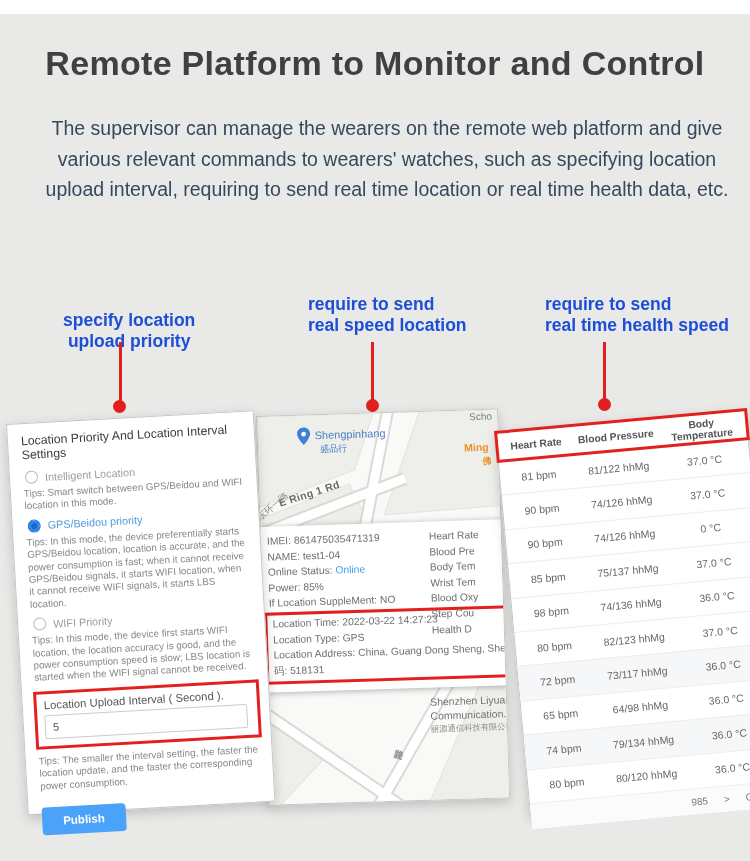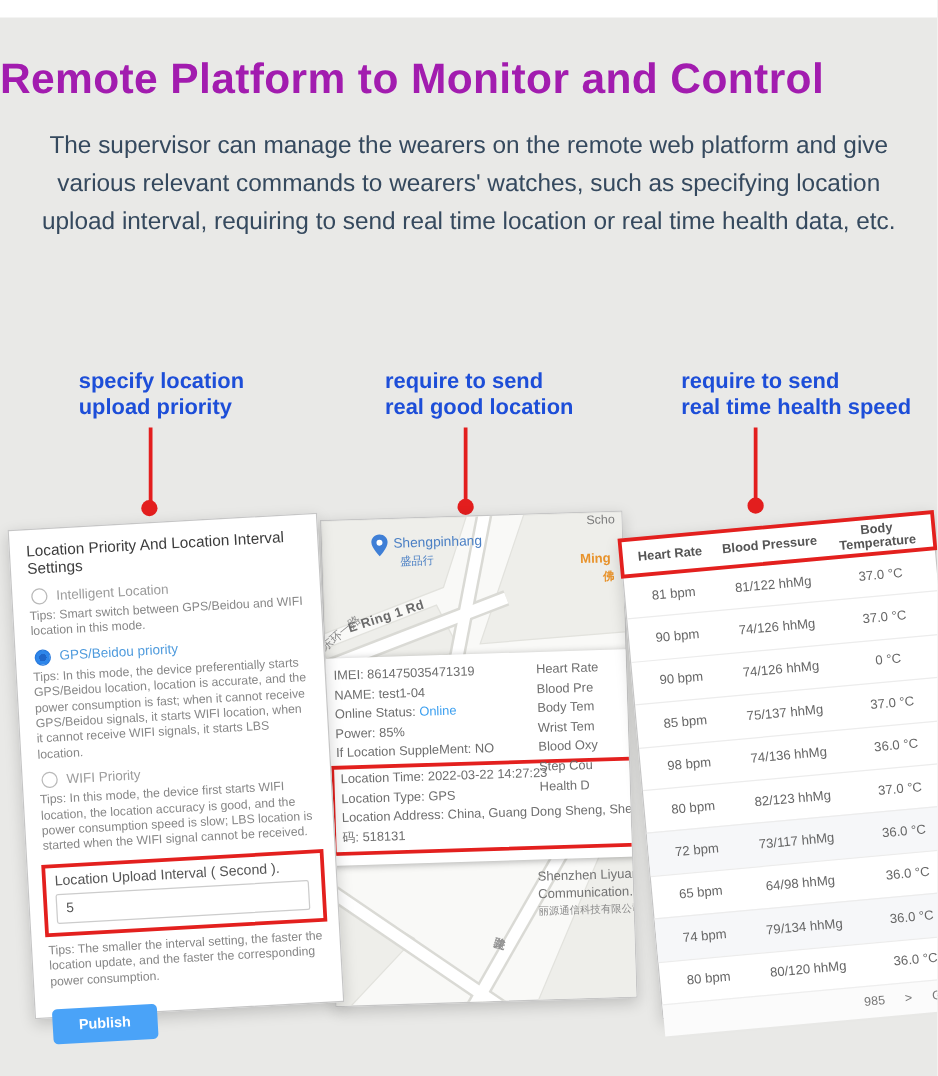--- a/index.html
+++ b/index.html
@@ -1,22 +1,22 @@
 <!DOCTYPE html>
 <html><head>
 <meta charset="utf-8">
 <style>
   html,body{margin:0;padding:0;}
   .stage{position:relative;width:750px;height:861px;background:#e9e9e7;overflow:hidden;
          font-family:"Liberation Sans",sans-serif;}
   .topbar{position:absolute;top:0;left:0;right:0;height:14px;background:#ffffff;}
 
-  .title{position:absolute;top:44px;left:0;width:100%;margin:0;
-         font-size:34px;font-weight:bold;color:#a21caf;letter-spacing:.3px;}
-  .desc{position:absolute;top:101px;left:26px;width:698px;margin:0;text-align:center;
+  .title{position:absolute;top:44px;left:0;width:100%;text-align:center;margin:0;
+         font-size:34px;font-weight:bold;color:#404040;letter-spacing:.3px;}
+  .desc{position:absolute;top:101px;left:26px;width:698px;margin:12px;text-align:center;
         font-size:19.5px;line-height:30.5px;color:#35495e;}
 
   .ann{position:absolute;color:#1d4ed8;font-size:17.5px;font-weight:bold;line-height:21px;}
   .ann-line{position:absolute;width:3px;background:#e31e1e;}
   .ann-dot{position:absolute;width:13px;height:13px;border-radius:50%;background:#e31e1e;}
 
   .panel{position:absolute;background:#fff;border:1px solid #c6c6c6;
          box-shadow:0 4px 12px rgba(0,0,0,.18);box-sizing:border-box;}
 
   
@@ -79,27 +79,27 @@
 </style>
 </head>
 <body>
 
 <div class="stage">
   <div class="topbar"></div>
 
   <h1 class="title">Remote Platform to Monitor and Control</h1>
   <p class="desc">The supervisor can manage the wearers on the remote web platform and give various relevant commands to wearers' watches, such as specifying location upload interval, requiring to send real time location or real time health data, etc.</p>
 
-  <div class="ann" style="left:63px;top:294px;">
+  <div class="ann" style="left:63px;top:310px;text-align:center;">
     <div>specify location</div>
     <div>upload priority</div>
   </div>
   <div class="ann" style="left:308px;top:294px;">
     <div>require to send</div>
-    <div>real good location</div>
+    <div>real speed location</div>
   </div>
   <div class="ann" style="left:545px;top:294px;">
     <div>require to send</div>
     <div>real time health speed</div>
   </div>
   <div class="ann-line" style="left:119px;top:342px;height:62px;"></div>
   <div class="ann-dot" style="left:113px;top:400px;"></div>
   <div class="ann-line" style="left:371px;top:342px;height:60px;"></div>
   <div class="ann-dot" style="left:366px;top:399px;"></div>
   <div class="ann-line" style="left:603px;top:342px;height:59px;"></div>

